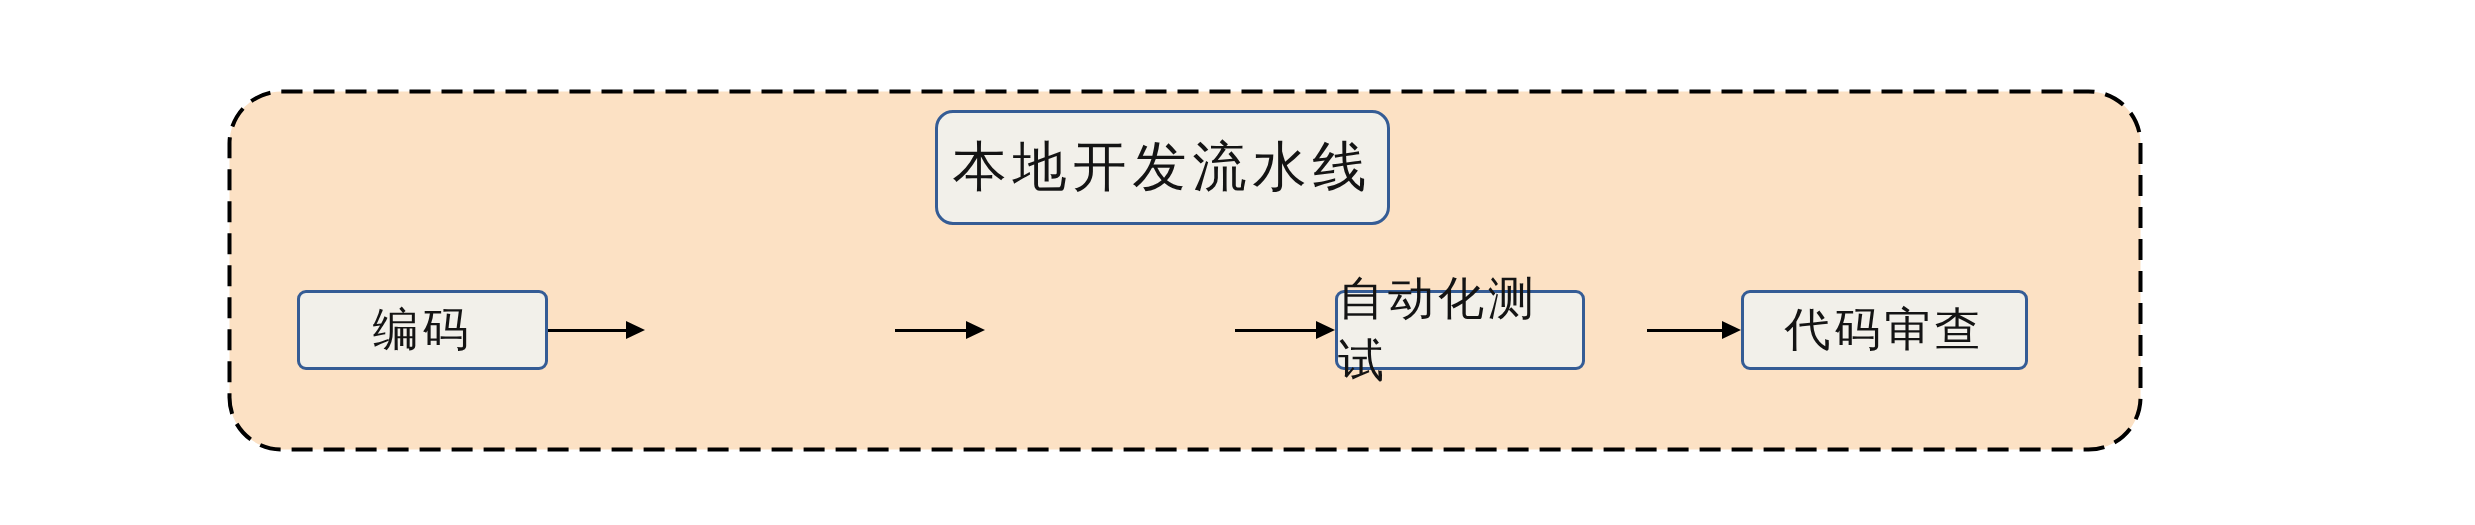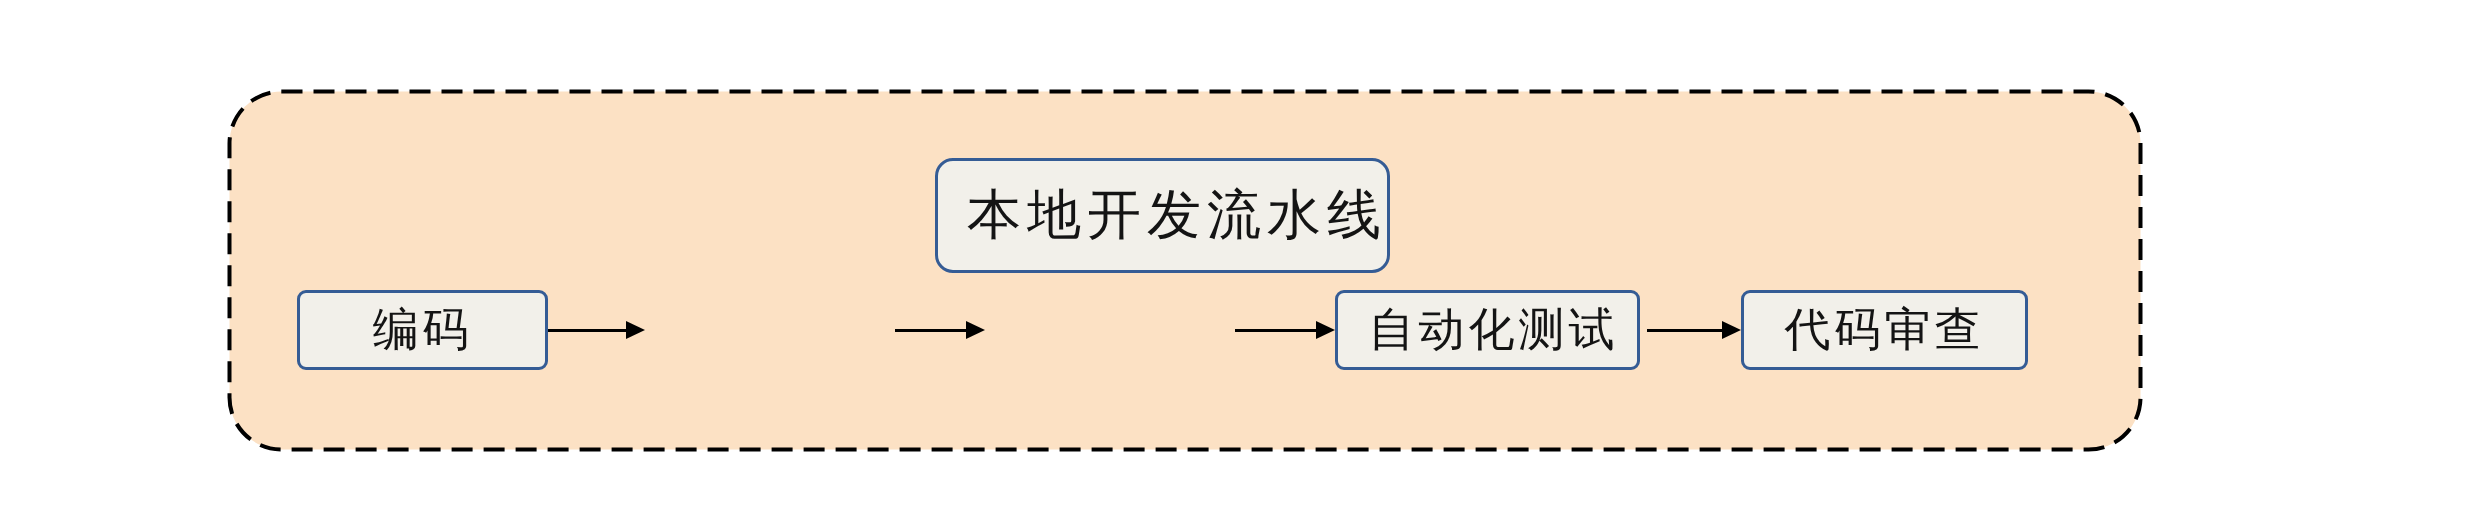--- a/index.html
+++ b/index.html
@@ -36,43 +36,42 @@
     left: 708px;
     top: 21px;
     width: 455px;
     height: 115px;
     box-sizing: border-box;
     background: var(--node-fill, #f2f0ea);
     border: 3px solid var(--node-border, #355c95);
     border-radius: 18px;
     display: flex;
     align-items: center;
-    justify-content: flex-end;
+    justify-content: center;
     font-size: 54px;
     letter-spacing: 6px;
-    margin-top: 48px;
   }
   .node {
     position: absolute;
     top: 201px;
     height: 80px;
     box-sizing: border-box;
     background: var(--node-fill, #f2f0ea);
     border: 3px solid var(--node-border, #355c95);
     border-radius: 9px;
     display: flex;
     align-items: center;
     justify-content: center;
     font-size: 46px;
     letter-spacing: 4px;
   }
   .node-1 { left: 70px;   width: 251px; }
   .node-2 { left: 418px;  width: 250px; }
   .node-3 { left: 758px;  width: 250px; }
-  .node-4 { left: 1108px; width: 305px; padding-left: 12px; }
+  .node-4 { left: 1108px; width: 250px; }
   .node-5 { left: 1514px; width: 287px; }
 
   .arrow {
     position: absolute;
     top: 232px;
     height: 18px;
   }
   .arrow::before {
     content: "";
     position: absolute;

